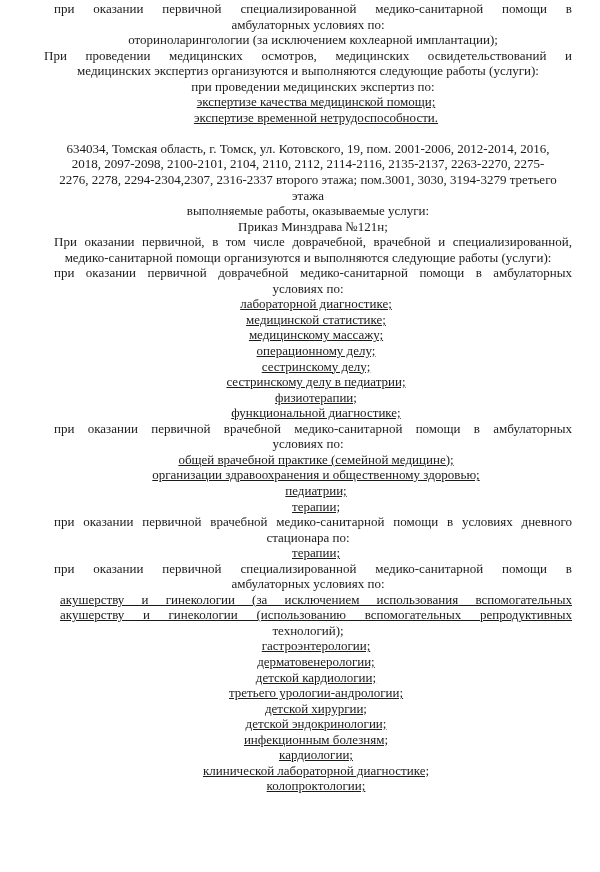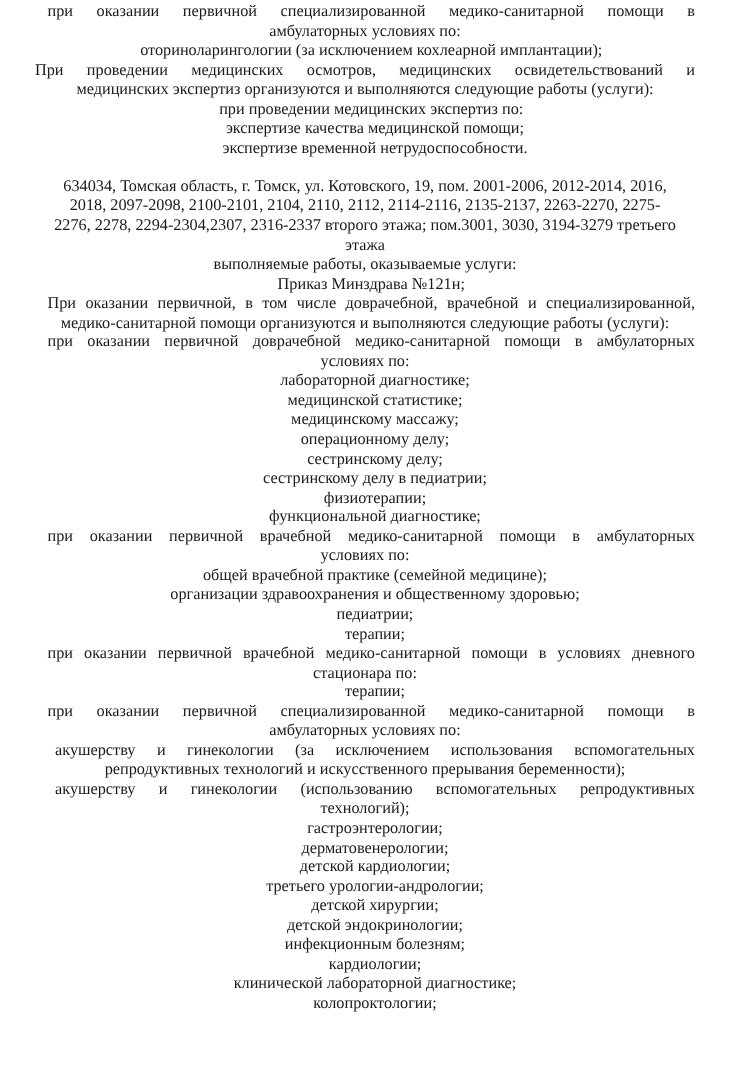--- a/index.html
+++ b/index.html
@@ -7,40 +7,40 @@
     padding: 0;
     background: #ffffff;
   }
   body {
     width: 600px;
     height: 872px;
     overflow: hidden;
     font-family: "Liberation Serif", "DejaVu Serif", serif;
   }
   .doc {
-    padding: 1px 20px 0 28px;
+    padding: 1px 20px 0 44px;
   }
   .line {
     box-sizing: border-box;
     width: 528px;
     height: 15.55px;
     line-height: 15.55px;
     font-size: 13px;
     color: #1a1a1a;
     white-space: nowrap;
     text-align: center;
     overflow: visible;
   }
   .line.j {
     white-space: normal;
     text-align: justify;
     text-align-last: justify;
   }
   .ind1 { padding-left: 10px; }
-  .ind2 { padding-left: 16px; }
+  .ind2 { padding-left: 16px; text-decoration: underline; }
 </style>
 </head>
 <body>
 
 <div class="doc">
   <div class="text-column" style="color: rgb(26, 26, 26);">
       <div class="line ind1 j">при оказании первичной специализированной медико-санитарной помощи в</div>
       <div class="line ind0">амбулаторных условиях по:</div>
       <div class="line ind1">оториноларингологии (за исключением кохлеарной имплантации);</div>
       <div class="line ind0 j">При проведении медицинских осмотров, медицинских освидетельствований и</div>
@@ -72,21 +72,20 @@
       <div class="line ind2">общей врачебной практике (семейной медицине);</div>
       <div class="line ind2">организации здравоохранения и общественному здоровью;</div>
       <div class="line ind2">педиатрии;</div>
       <div class="line ind2">терапии;</div>
       <div class="line ind1 j">при оказании первичной врачебной медико-санитарной помощи в условиях дневного</div>
       <div class="line ind0">стационара по:</div>
       <div class="line ind2">терапии;</div>
       <div class="line ind1 j">при оказании первичной специализированной медико-санитарной помощи в</div>
       <div class="line ind0">амбулаторных условиях по:</div>
       <div class="line ind2 j">акушерству и гинекологии (за исключением использования вспомогательных</div>
-      <div class="line ind0">репродуктивных технологий и искусственного прерывания беременности);</div>
       <div class="line ind2 j">акушерству и гинекологии (использованию вспомогательных репродуктивных</div>
       <div class="line ind0">технологий);</div>
       <div class="line ind2">гастроэнтерологии;</div>
       <div class="line ind2">дерматовенерологии;</div>
       <div class="line ind2">детской кардиологии;</div>
       <div class="line ind2">третьего урологии-андрологии;</div>
       <div class="line ind2">детской хирургии;</div>
       <div class="line ind2">детской эндокринологии;</div>
       <div class="line ind2">инфекционным болезням;</div>
       <div class="line ind2">кардиологии;</div>

